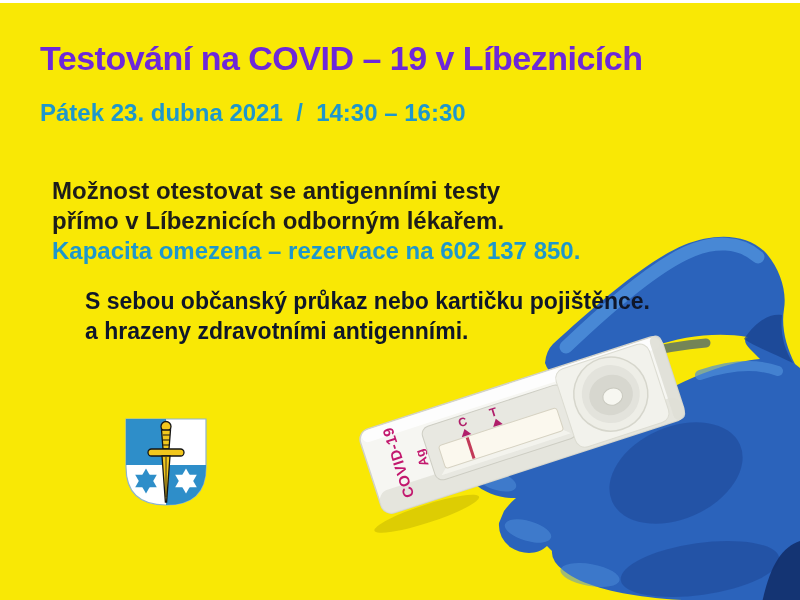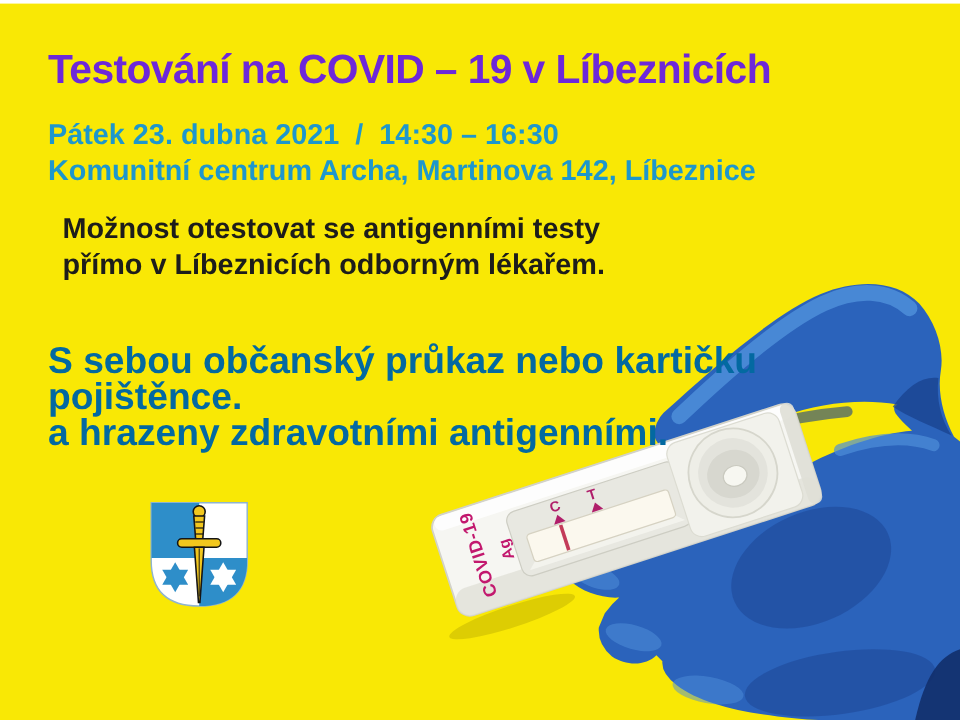--- a/index.html
+++ b/index.html
@@ -7,21 +7,21 @@
     position:relative;width:800px;height:600px;overflow:hidden;
     background:#f9e805;box-sizing:border-box;border-top:3px solid #ffffff;
     font-family:"Liberation Sans",sans-serif;
   }
   .art{position:absolute;left:0;top:0;width:800px;height:600px;display:block;}
   .txt{position:absolute;left:40px;right:30px;}
   .title{top:36px;font-size:34px;font-weight:700;color:#6d28d9;letter-spacing:-0.5px;}
   .accent{color:#1e97cc;font-weight:700;white-space:pre-wrap;}
   .block-event{top:95px;font-size:24px;line-height:30px;}
   .block-info{top:173px;font-size:24px;line-height:30px;font-weight:700;color:#1d1d1b;}
-  .block-instr{top:283px;font-size:31px;line-height:30px;font-weight:700;color:#0369a1;}
+  .block-instr{top:283px;font-size:23px;line-height:30px;font-weight:700;color:#0f172a;margin-left:45px;}
   .line{display:block;}
 </style>
 </head>
 <body>
 
 <div class="poster">
 
   <svg class="art" viewBox="0 0 800 600" aria-hidden="true">
 
     <g>
@@ -115,26 +115,26 @@
         <polygon points="38,39 46,39 42.6,85 41.4,85"></polygon>
         <line x1="42" y1="40" x2="42" y2="80" stroke-width="0.8"></line>
       </g>
     </g>
   </svg>
 
   <h1 class="txt title" style="margin:0;position:absolute;">Testování na COVID – 19 v Líbeznicích</h1>
 
   <div class="txt block-event" style="position:absolute;">
     <span class="line accent">Pátek 23. dubna 2021  /  14:30 – 16:30</span>
-    <span class="line accent">Komunitní centrum Archa, Martinova 142, Líbeznice</span>
   </div>
 
   <div class="txt block-info" style="position:absolute;margin-left:12px;">
     <span class="line">Možnost otestovat se antigenními testy</span>
     <span class="line">přímo v Líbeznicích odborným lékařem.</span>
+    <span class="line accent">Kapacita omezena – rezervace na 602 137 850.</span>
   </div>
 
   <div class="txt block-instr" style="position:absolute;">
     <span class="line">S sebou občanský průkaz nebo kartičku pojištěnce.</span>
     <span class="line">a hrazeny zdravotními antigenními.</span>
   </div>
 
 </div>
 
 </body></html>

